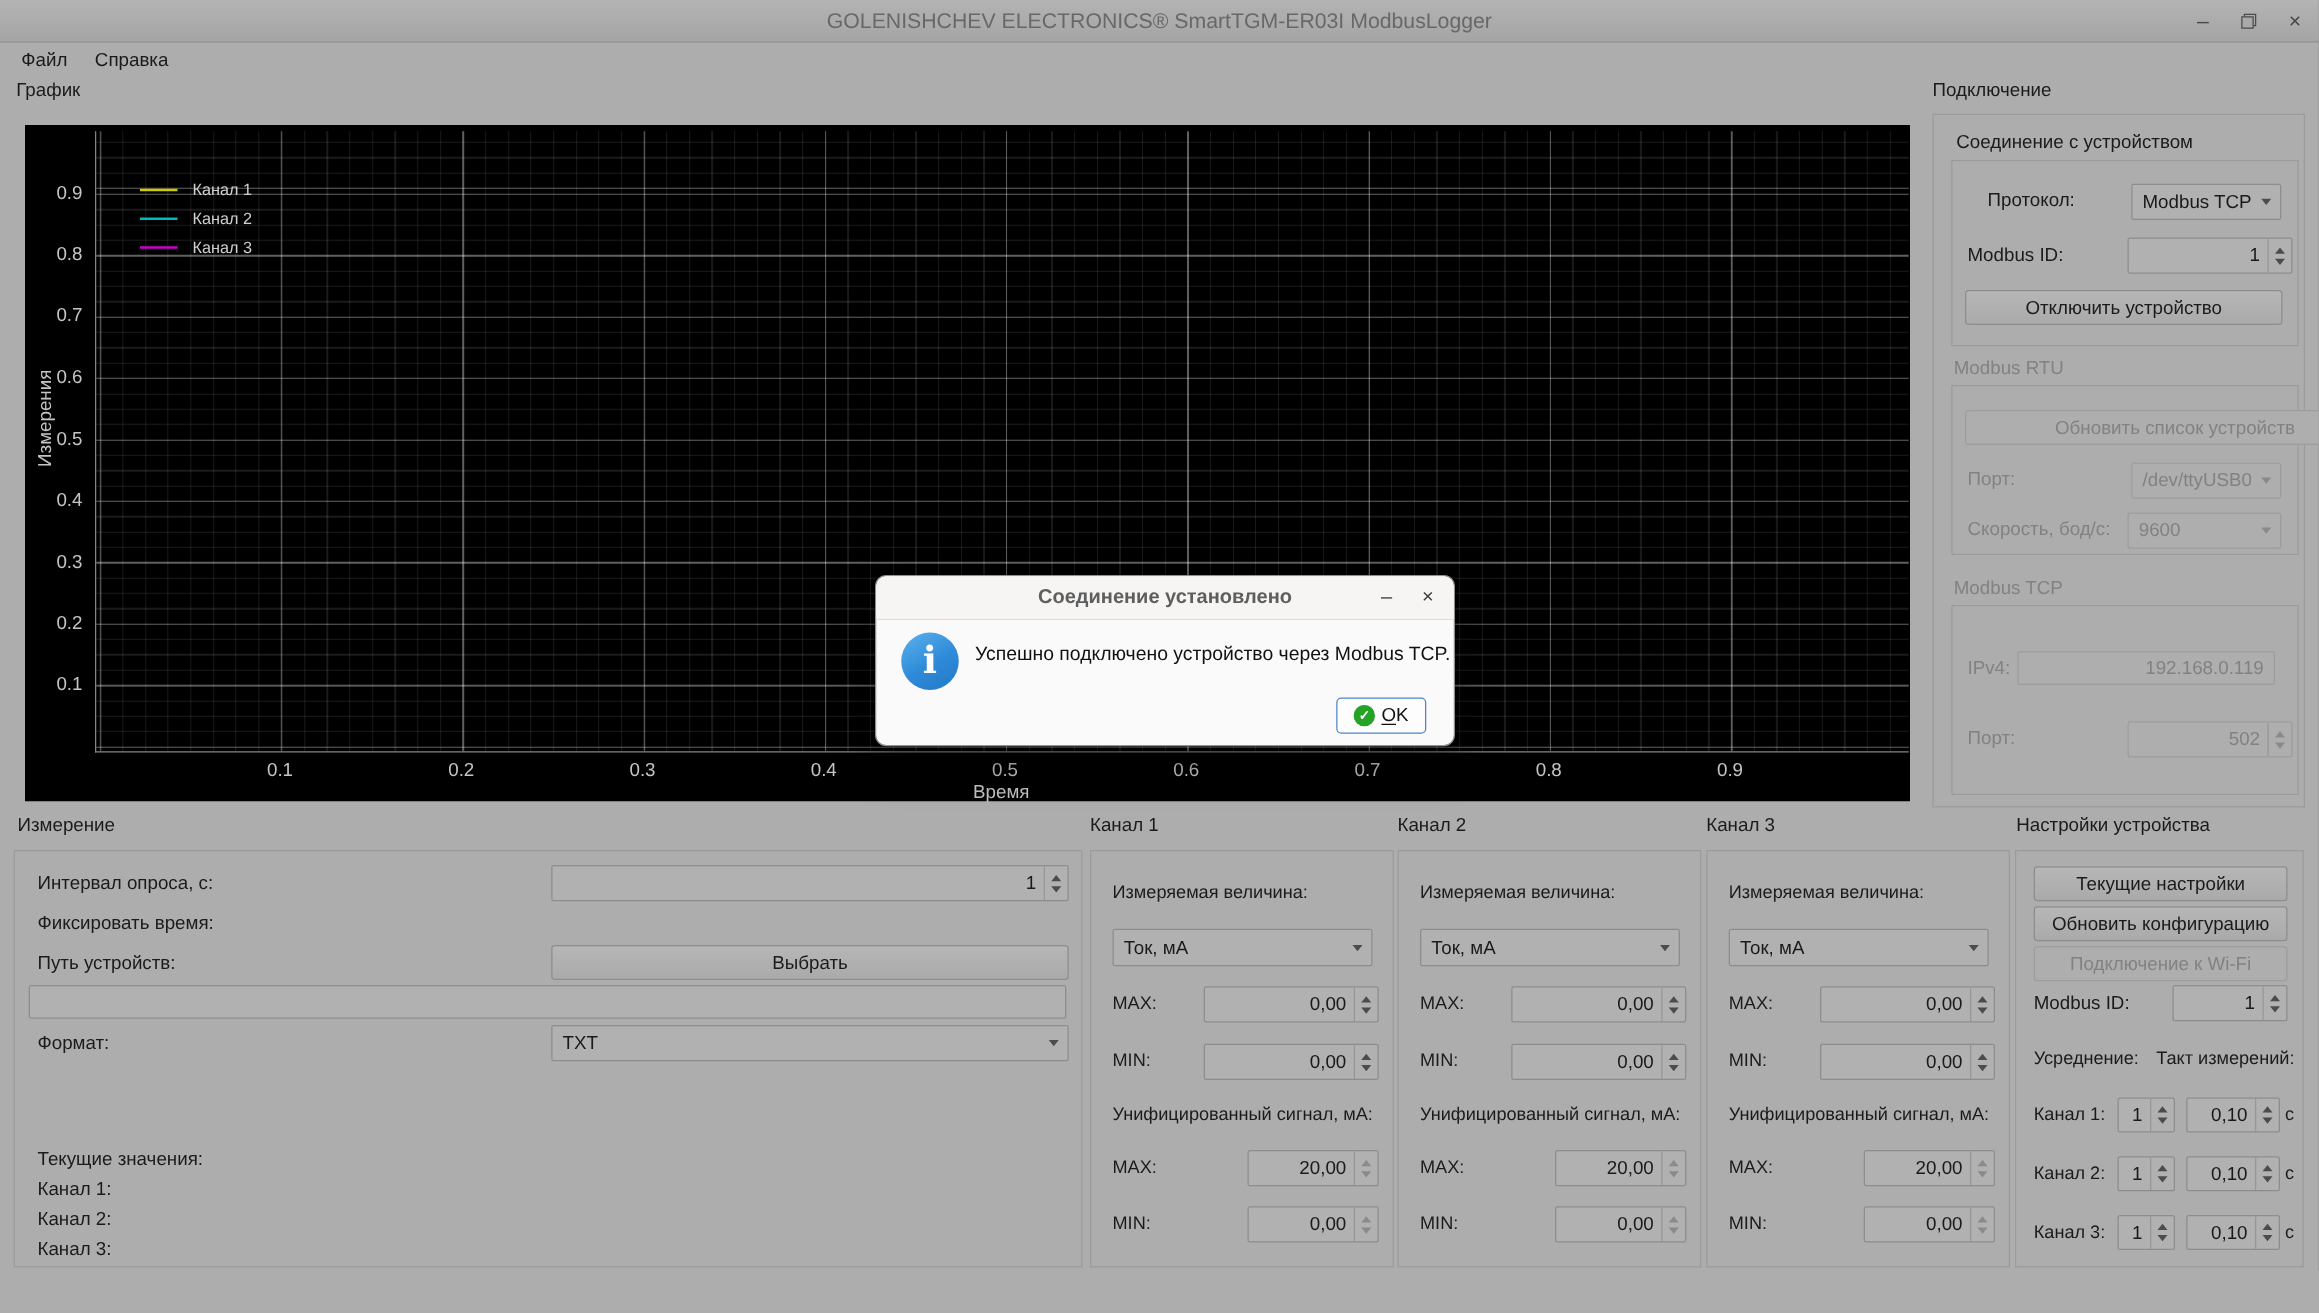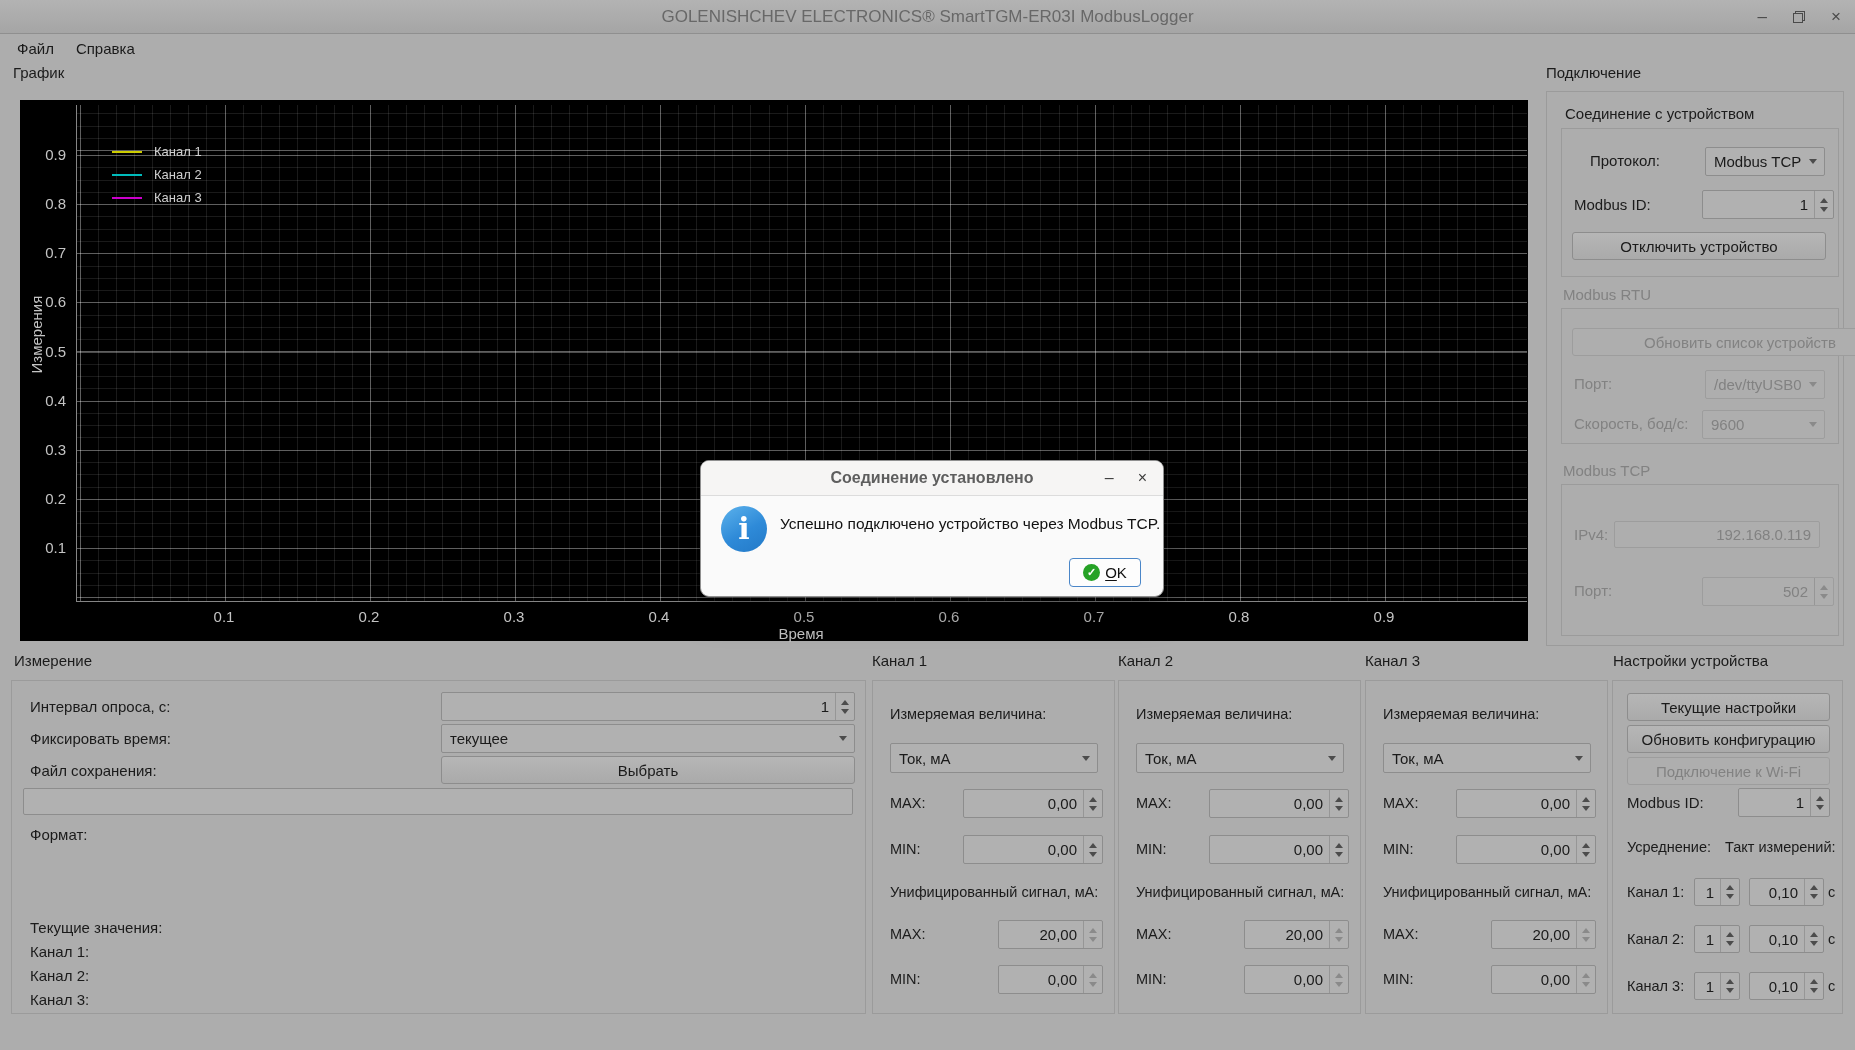--- a/index.html
+++ b/index.html
@@ -216,32 +216,32 @@
   <div class="frame" style="left:11px;top:680px;width:853px;height:332px;">
     <span class="lbl" style="left:18px;top:17px;">Интервал опроса, с:</span>
     <div class="spin" style="left:429px;top:11px;width:412px;height:27px;">
       <span class="val">1</span>
       <span class="arrows">
           <i class="up"></i>
           <i class="dn"></i>
         </span>
     </div>
     <span class="lbl" style="left:18px;top:49px;">Фиксировать время:</span>
-    <div class="combo" style="left:429px;top:43px;width:412px;height:27px;">
-      <span class="val">текущее</span>
+    <span class="lbl" style="left:18px;top:81px;">Путь устройств:</span>
+    <div class="btn" style="left:429px;top:75px;width:412px;height:26px;">Выбрать</div>
+    <div class="field" style="left:11px;top:107px;width:830px;height:27px;box-sizing:border-box;padding-left:8px;">
+      <span></span>
+    </div>
+    <span class="lbl" style="left:18px;top:145px;">Формат:</span>
+    <div class="combo" style="left:429px;top:139px;width:412px;height:27px;">
+      <span class="val">TXT</span>
       <span class="caret">
           <i></i>
         </span>
     </div>
-    <span class="lbl" style="left:18px;top:81px;">Файл сохранения:</span>
-    <div class="btn" style="left:429px;top:75px;width:412px;height:26px;">Выбрать</div>
-    <div class="field" style="left:11px;top:107px;width:830px;height:27px;box-sizing:border-box;padding-left:8px;">
-      <span></span>
-    </div>
-    <span class="lbl" style="left:18px;top:145px;">Формат:</span>
     <span class="lbl" style="left:18px;top:238px;">Текущие значения:</span>
     <span class="lbl" style="left:18px;top:262px;">Канал 1:</span>
     <span class="lbl" style="left:18px;top:286px;">Канал 2:</span>
     <span class="lbl" style="left:18px;top:310px;">Канал 3:</span>
   </div>
 
   <span class="sec" style="left:872px;top:652px;">Канал 1</span>
   <span class="sec" style="left:1118px;top:652px;">Канал 2</span>
   <span class="sec" style="left:1365px;top:652px;">Канал 3</span>
   <div id="channel-frames">

